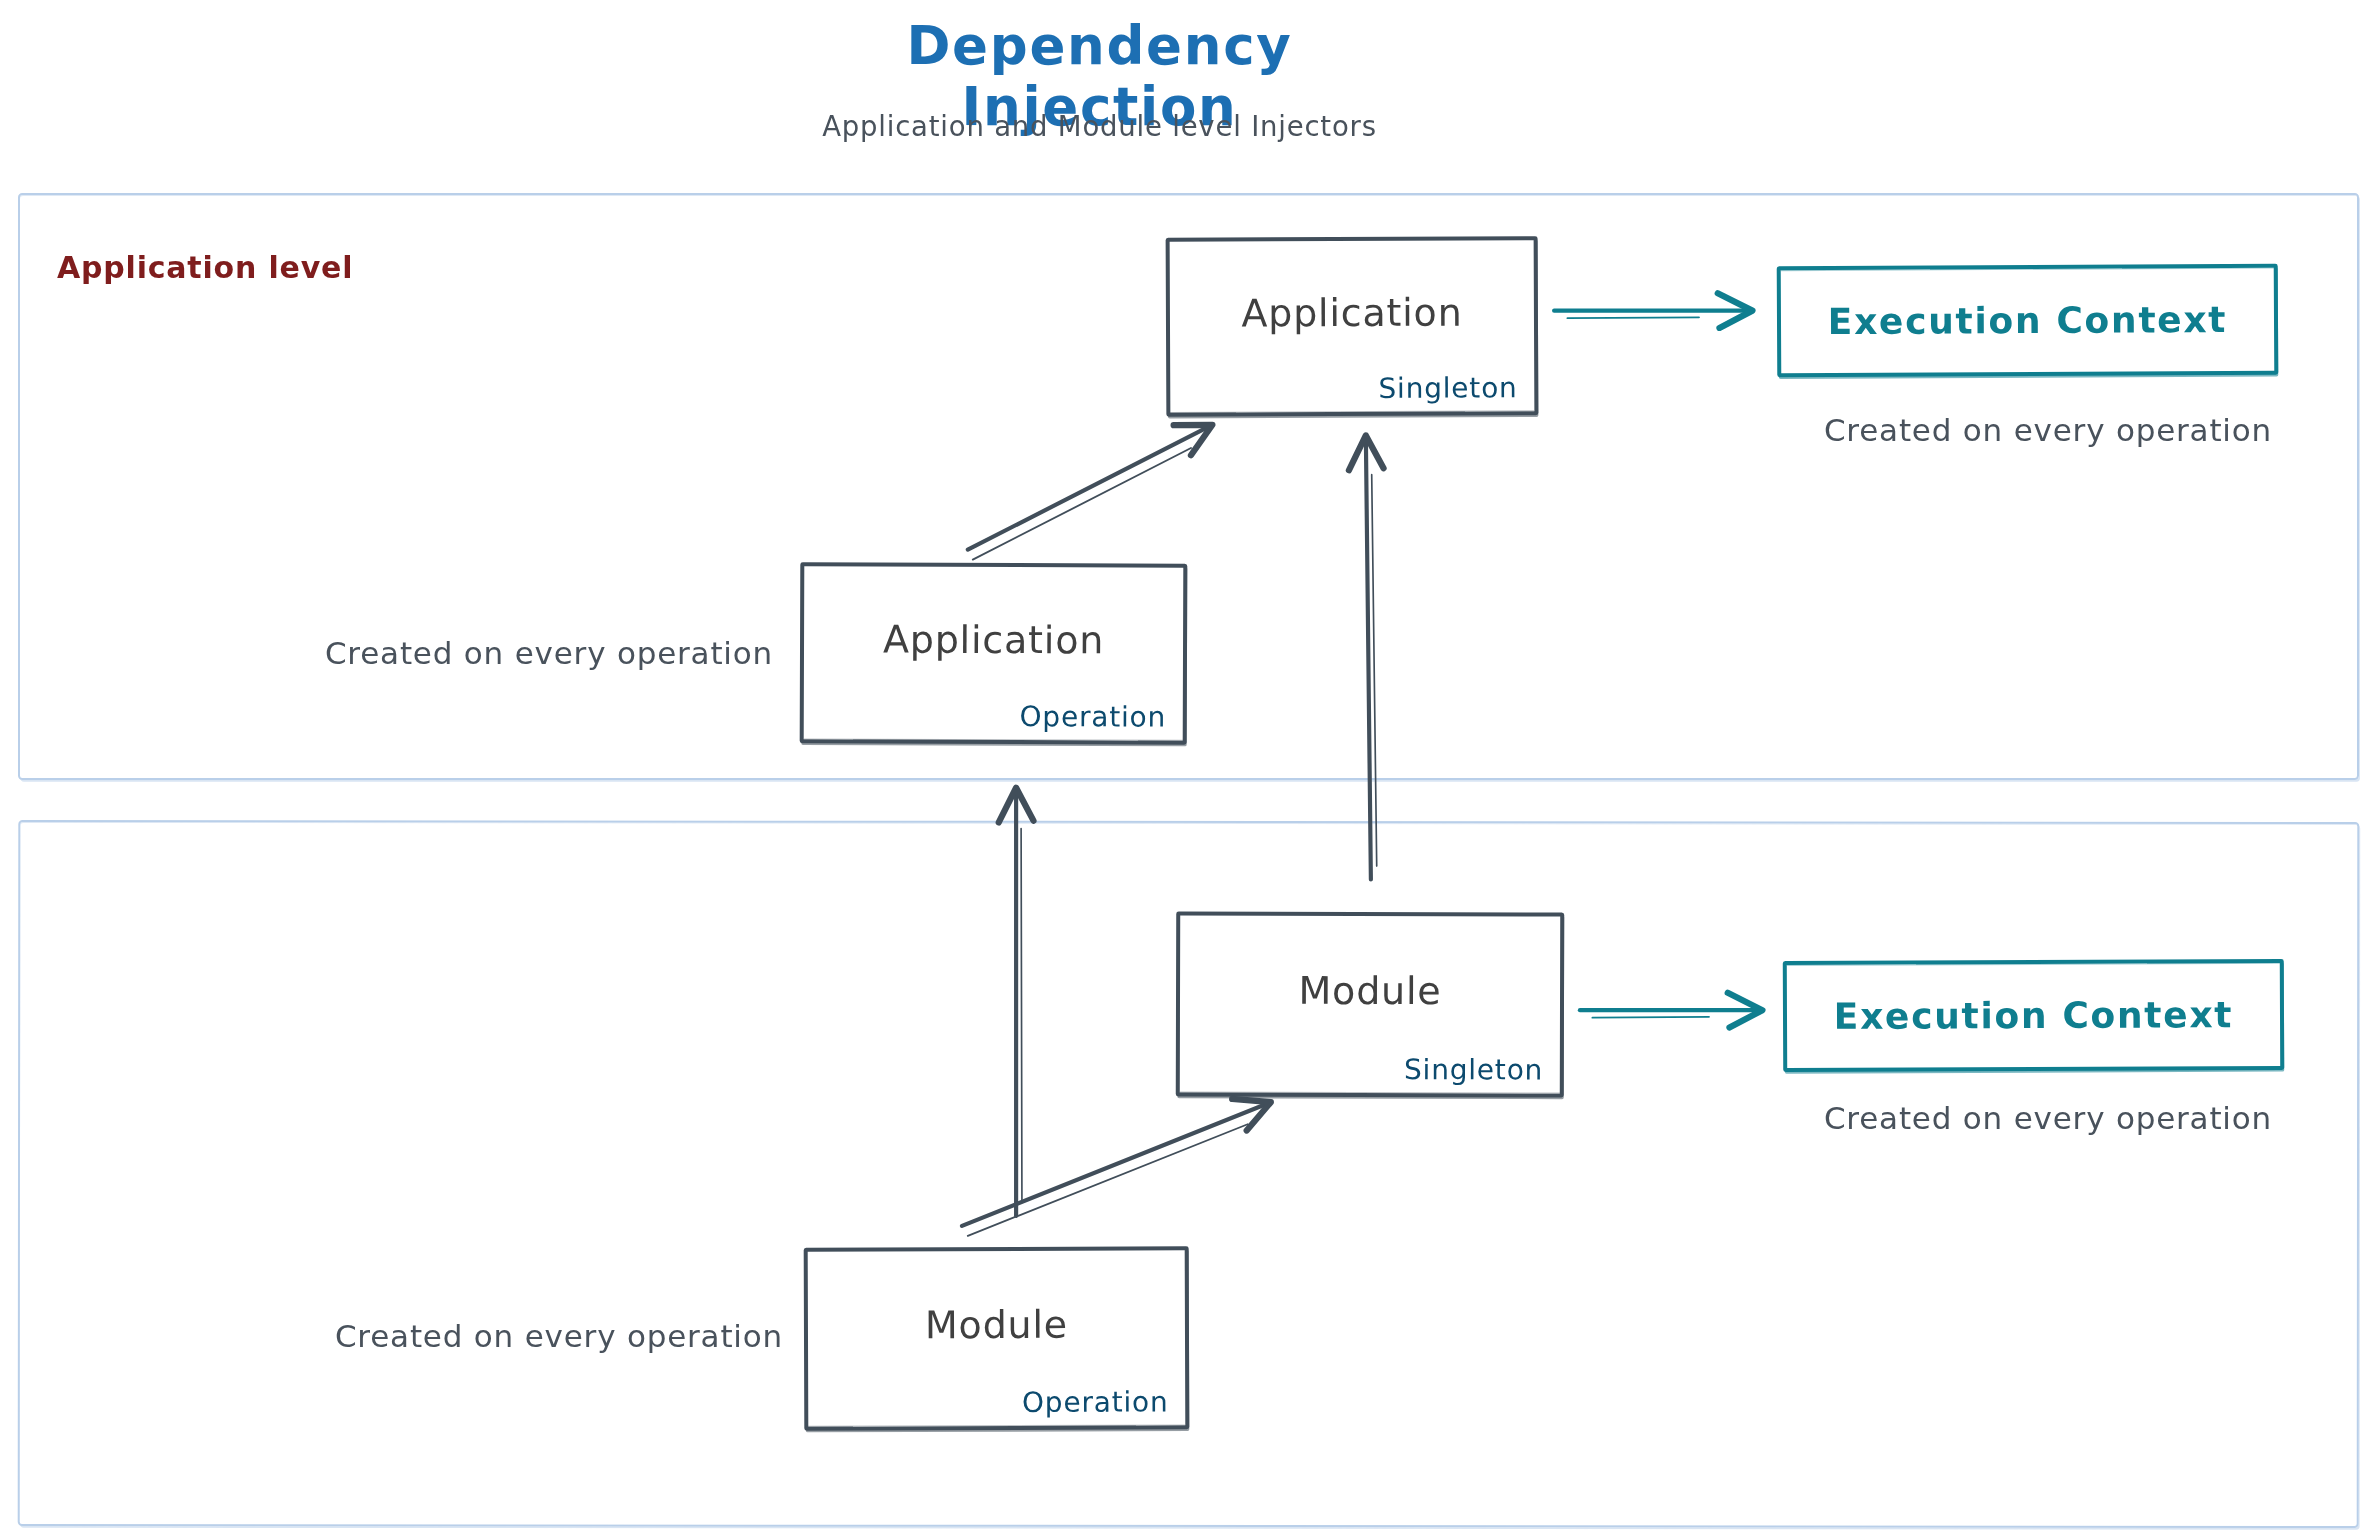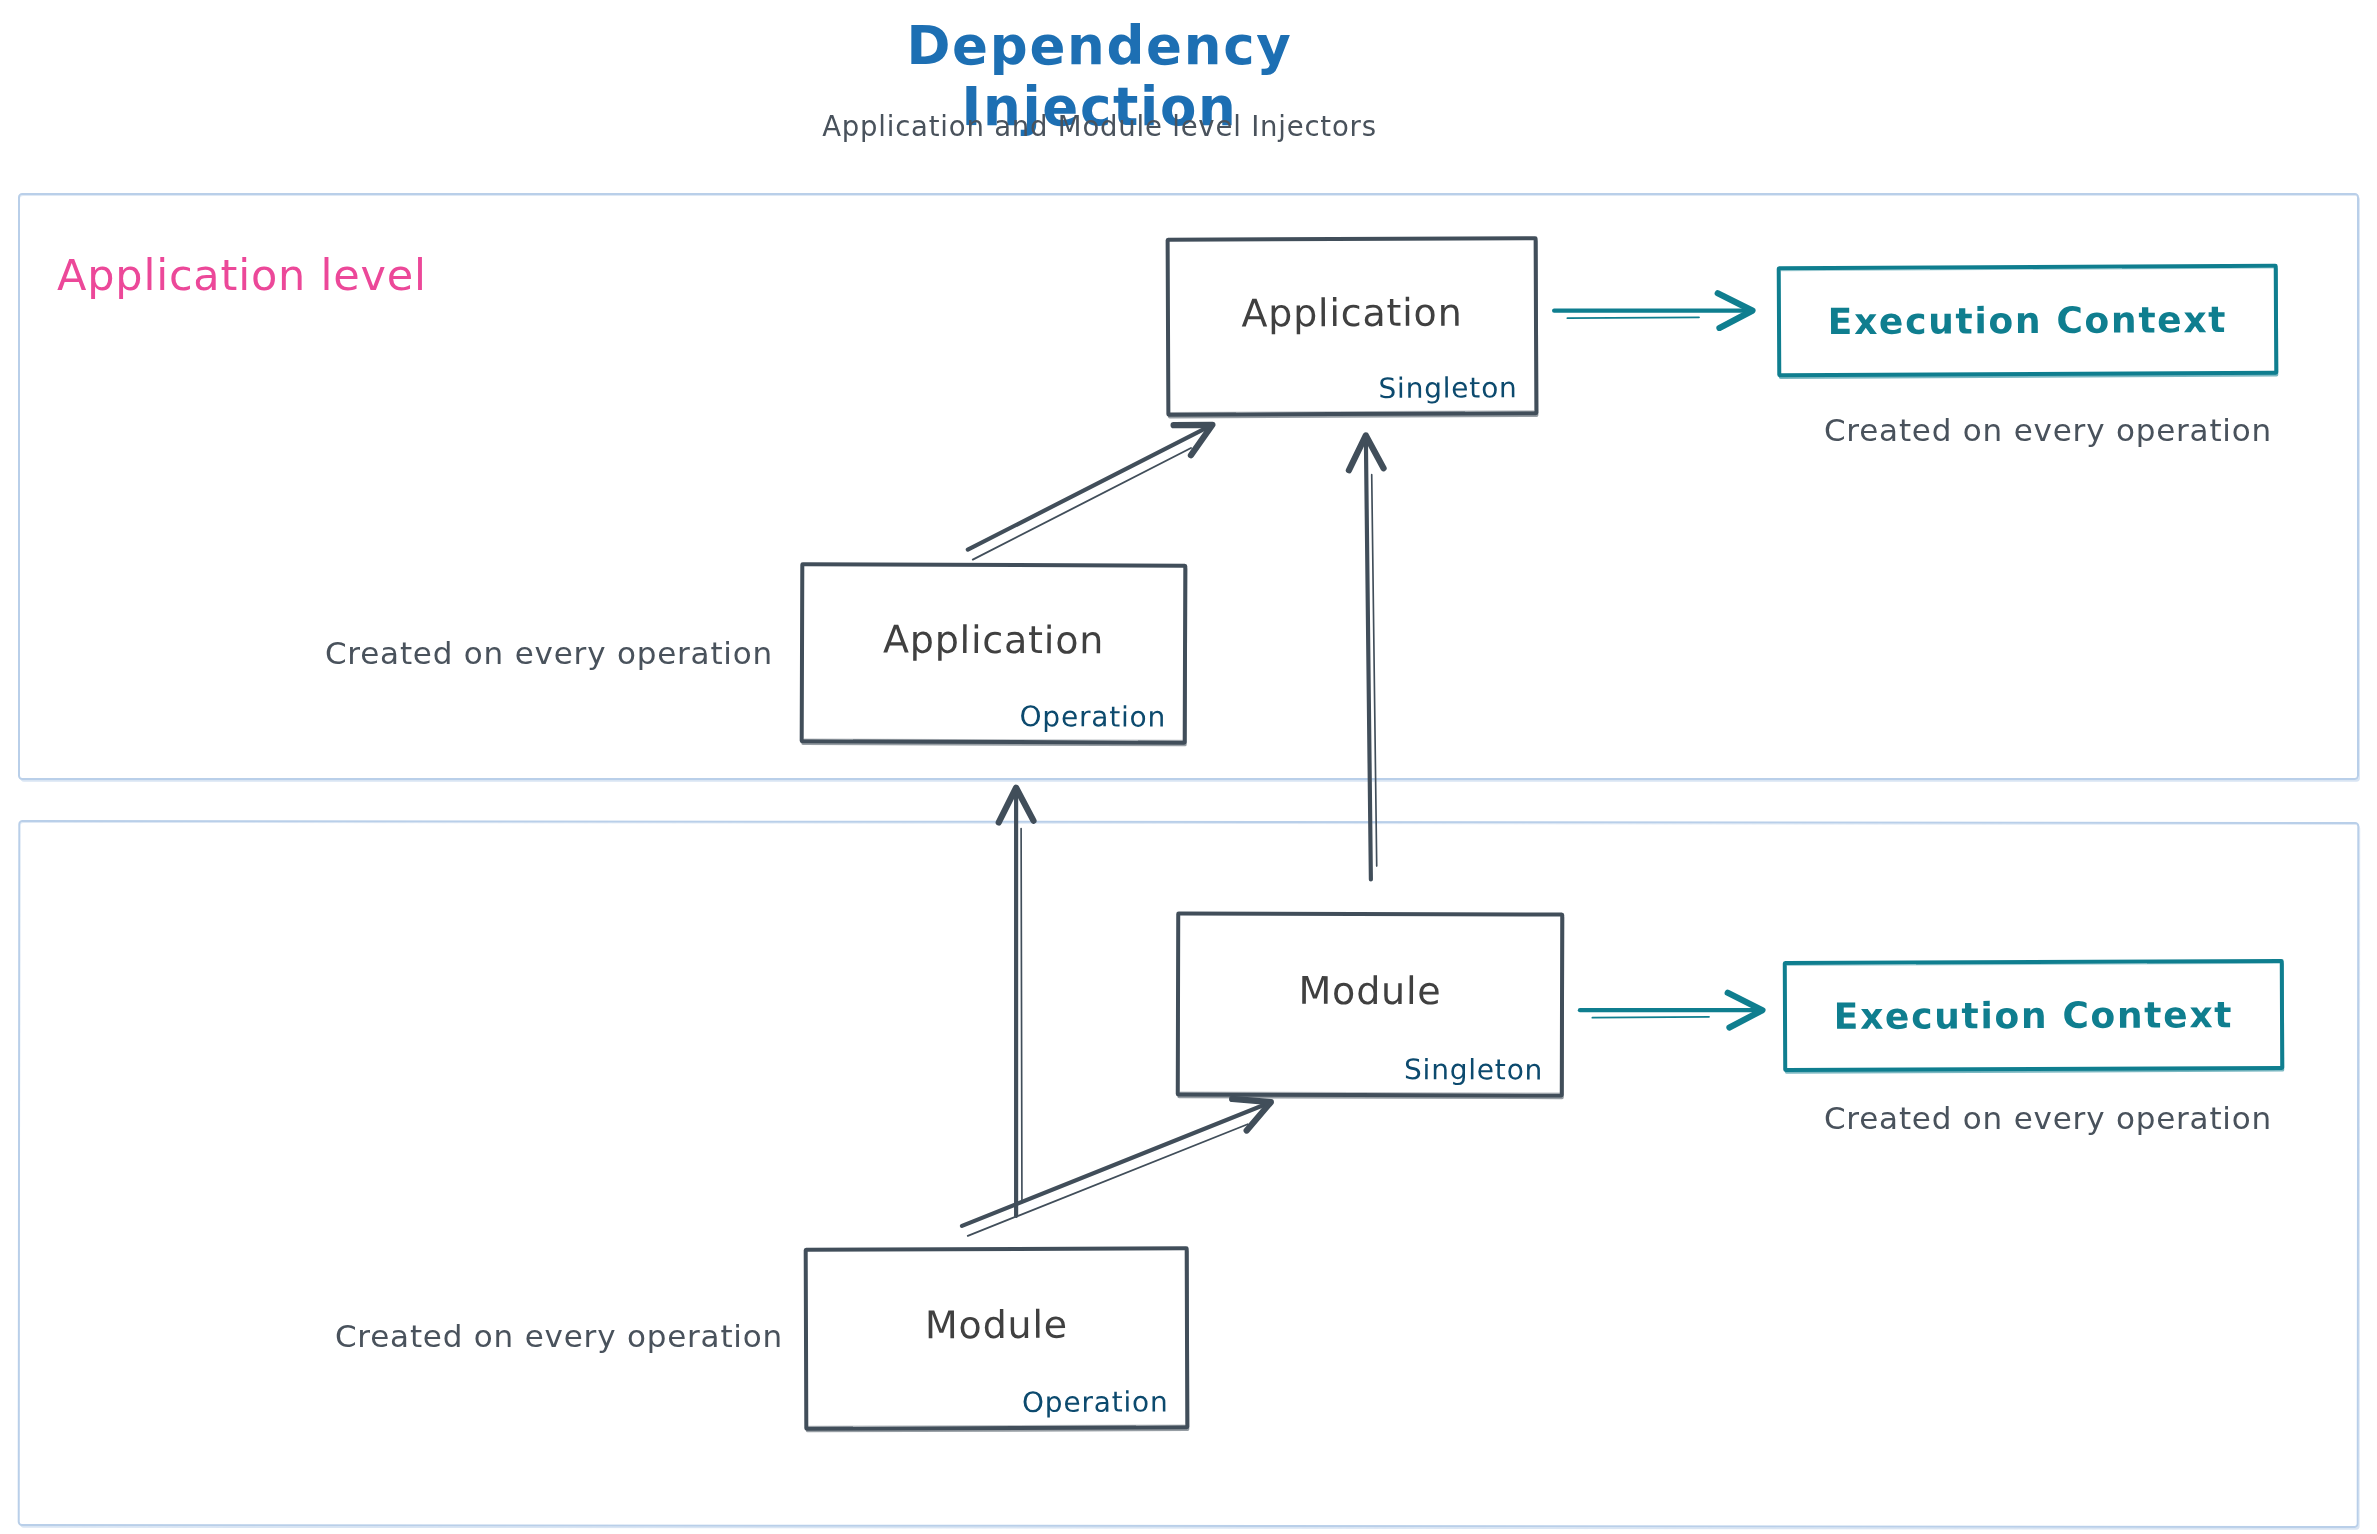--- a/index.html
+++ b/index.html
@@ -17,21 +17,21 @@
     font-size:27.5px;font-weight:400;letter-spacing:0.8px;color:#49525c;
   }
   
   .level-container{
     position:absolute;border:2.5px solid #b9cfe9;border-radius:4.2px;background:transparent;
     box-shadow:1.7px 2.5px 0 -0.8px rgba(185,207,233,.55), inset 0.8px 1.7px 0 -0.8px rgba(185,207,233,.45);
   }
   .level-app{left:18.3px;top:193px;width:2337px;height:583px;}
   .level-module{left:18.3px;top:821px;width:2337px;height:702px;transform:rotate(.05deg);}
   .level-label{
-    position:absolute;font-size:43px;font-weight:400;letter-spacing:0.8px;color:#ec4899;white-space:nowrap;
+    position:absolute;font-size:30px;font-weight:700;letter-spacing:0.8px;color:#7f1d1d;white-space:nowrap;
   }
   .label-app{left:57px;top:250px;}
   .label-module{left:57px;top:876px;}
   
   .node-box{
     position:absolute;background:#fff;border:4.2px solid #414e5a;border-radius:2.5px;
     box-shadow:0.8px 2.5px 0 -0.8px rgba(65,78,90,.55), inset 0 -1.7px 0 -0.8px rgba(65,78,90,.35);
     display:flex;align-items:center;justify-content:center;
   }
   .node-box .node-name{

